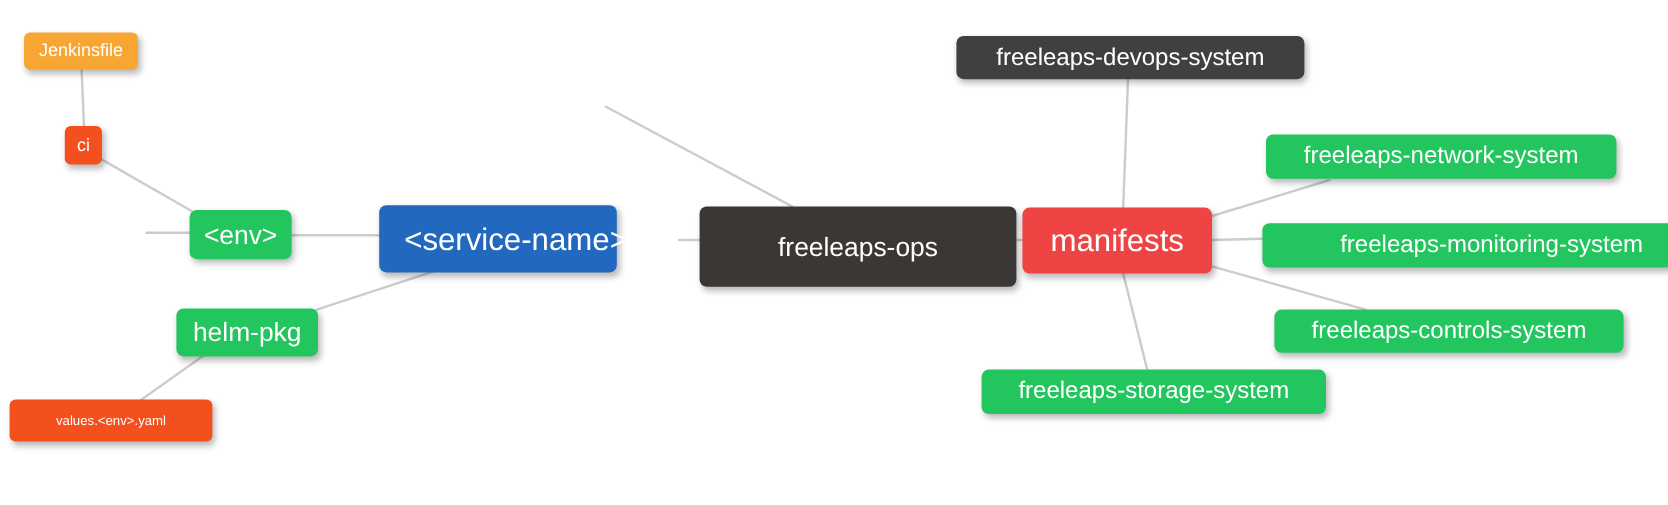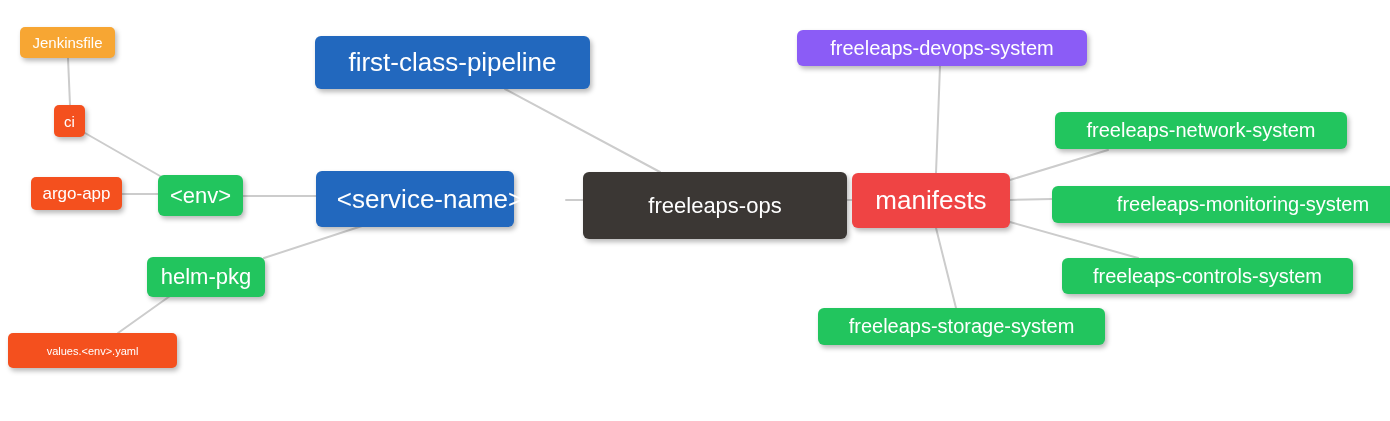--- a/index.html
+++ b/index.html
@@ -62,28 +62,26 @@
       <line x1="566" y1="200" x2="583" y2="200" stroke="#cccccc" stroke-width="2" stroke-linecap="round"></line>
       <line x1="847" y1="200" x2="852" y2="200" stroke="#cccccc" stroke-width="2" stroke-linecap="round"></line>
       <line x1="936" y1="173" x2="940" y2="66" stroke="#cccccc" stroke-width="2" stroke-linecap="round"></line>
       <line x1="1010" y1="180" x2="1108" y2="150" stroke="#cccccc" stroke-width="2" stroke-linecap="round"></line>
       <line x1="1010" y1="200" x2="1052" y2="199" stroke="#cccccc" stroke-width="2" stroke-linecap="round"></line>
       <line x1="1010" y1="222" x2="1138" y2="258" stroke="#cccccc" stroke-width="2" stroke-linecap="round"></line>
       <line x1="936" y1="228" x2="956" y2="308" stroke="#cccccc" stroke-width="2" stroke-linecap="round"></line>
     </svg>
   <div class="nodes-layer" id="nodes-layer">
       <div class="node" style="left: 583px; top: 172px; width: 264px; height: 67px; background: rgb(59, 55, 52); font-size: 22px; color: rgb(255, 255, 255); border-radius: 6px;">freeleaps-ops</div>
-      <div class="node" style="left: 315px; top: 36px; width: 275px; height: 53px; background: rgb(34, 104, 190); font-size: 26px; color: rgb(255, 255, 255); border-radius: 6px;">first-class-pipeline</div>
       <div class="node" style="left: 316px; top: 171px; width: 198px; height: 56px; background: rgb(34, 104, 190); font-size: 26px; color: rgb(255, 255, 255); border-radius: 6px; padding-left: 36px;">&lt;service-name&gt;</div>
       <div class="node" style="left: 852px; top: 173px; width: 158px; height: 55px; background: #ef4444; font-size: 26px; color: rgb(255, 255, 255); border-radius: 6px;">manifests</div>
       <div class="node" style="left: 158px; top: 175px; width: 85px; height: 41px; background: rgb(34, 197, 94); font-size: 22px; color: rgb(255, 255, 255); border-radius: 6px; text-align: center;">&lt;env&gt;</div>
       <div class="node" style="left: 147px; top: 257px; width: 118px; height: 40px; background: rgb(34, 197, 94); font-size: 22px; color: rgb(255, 255, 255); border-radius: 6px;">helm-pkg</div>
       <div class="node" style="left: 20px; top: 27px; width: 95px; height: 31px; background: rgb(247, 166, 51); font-size: 15px; color: rgb(255, 255, 255); border-radius: 5px;">Jenkinsfile</div>
       <div class="node" style="left: 54px; top: 105px; width: 31px; height: 32px; background: rgb(244, 80, 30); font-size: 15px; color: rgb(255, 255, 255); border-radius: 5px;">ci</div>
-      <div class="node" style="left: 31px; top: 177px; width: 91px; height: 33px; background: rgb(244, 80, 30); font-size: 17px; color: rgb(255, 255, 255); border-radius: 5px;">argo-app</div>
       <div class="node" style="left: 8px; top: 333px; width: 169px; height: 35px; background: rgb(244, 80, 30); font-size: 11px; color: rgb(255, 255, 255); border-radius: 5px;">values.&lt;env&gt;.yaml</div>
-      <div class="node" style="left: 797px; top: 30px; width: 290px; height: 36px; background: #8b5cf6; font-size: 20px; color: rgb(255, 255, 255); border-radius: 6px;">freeleaps-devops-system</div>
+      <div class="node" style="left: 797px; top: 30px; width: 290px; height: 36px; background: #404040; font-size: 20px; color: rgb(255, 255, 255); border-radius: 6px;">freeleaps-devops-system</div>
       <div class="node" style="left: 1055px; top: 112px; width: 292px; height: 37px; background: rgb(34, 197, 94); font-size: 20px; color: rgb(255, 255, 255); border-radius: 6px;">freeleaps-network-system</div>
       <div class="node" style="left: 1052px; top: 186px; width: 382px; height: 37px; background: rgb(34, 197, 94); font-size: 20px; color: rgb(255, 255, 255); border-radius: 6px;">freeleaps-monitoring-system</div>
       <div class="node" style="left: 1062px; top: 258px; width: 291px; height: 36px; background: rgb(34, 197, 94); font-size: 20px; color: rgb(255, 255, 255); border-radius: 6px;">freeleaps-controls-system</div>
       <div class="node" style="left: 818px; top: 308px; width: 287px; height: 37px; background: rgb(34, 197, 94); font-size: 20px; color: rgb(255, 255, 255); border-radius: 6px;">freeleaps-storage-system</div>
     </div>
 </div>
 
 </body></html>

